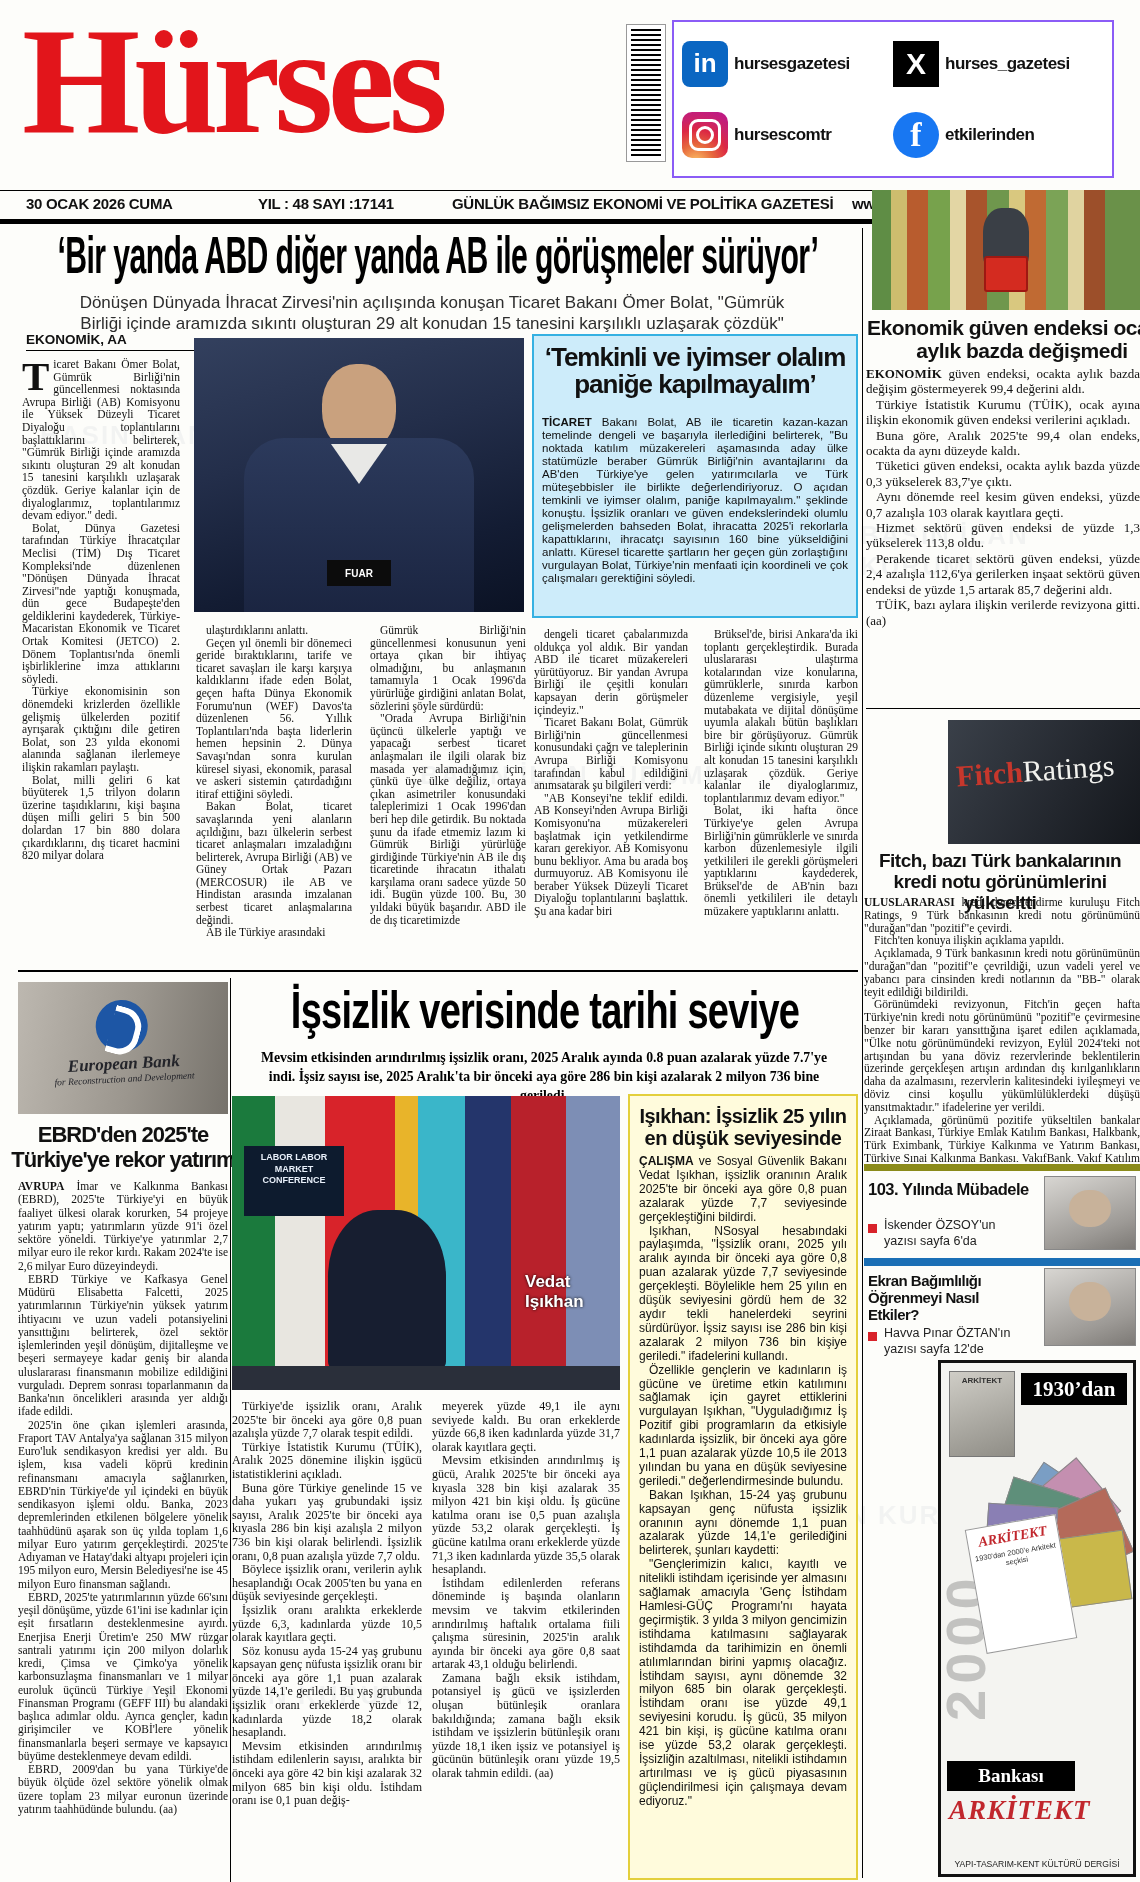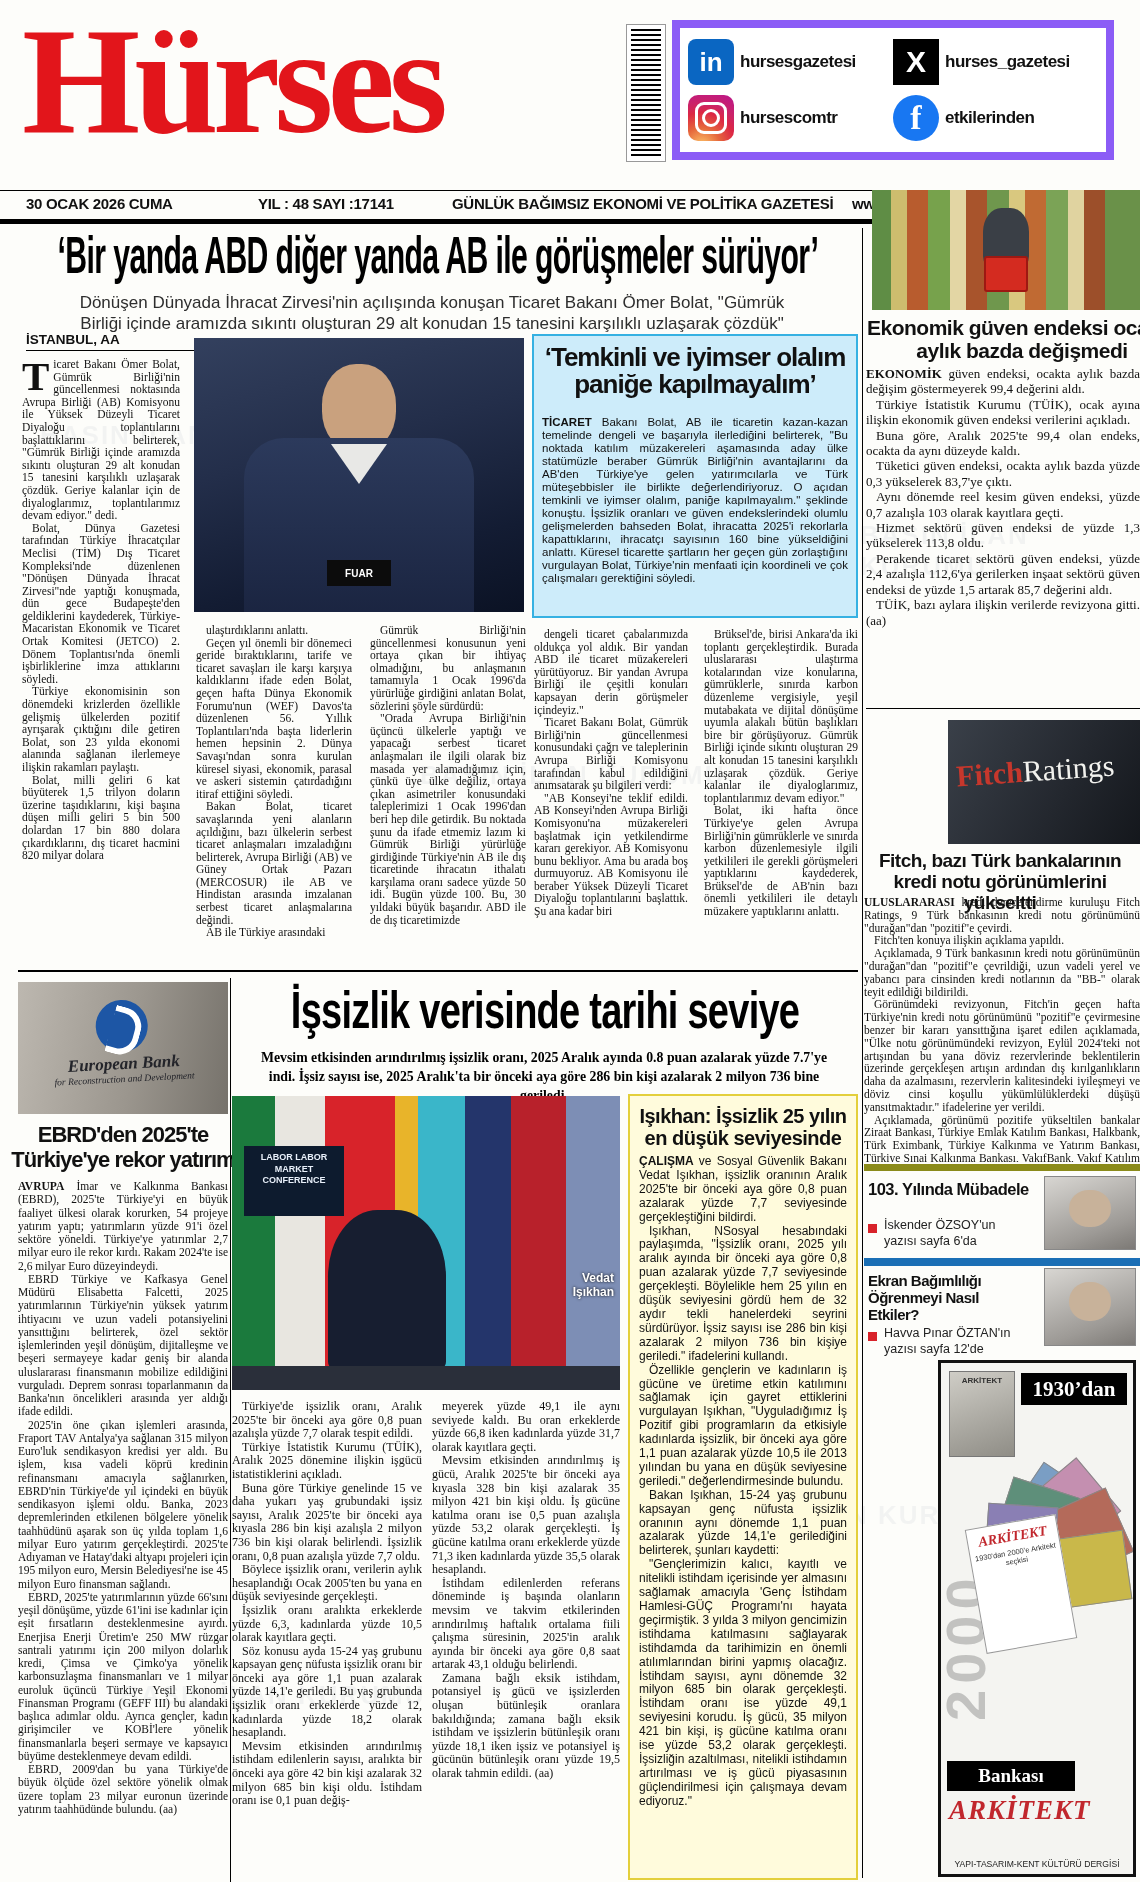--- a/index.html
+++ b/index.html
@@ -11,21 +11,21 @@
   .b{font-weight:bold}
   .ctr{text-align:center}
   .hr{position:absolute;background:#000}
   .wm{position:absolute;font-family:"Liberation Sans",sans-serif;font-weight:bold;color:#4a5a78;opacity:.055;font-size:26px;letter-spacing:2px;pointer-events:none}
 
   
   #logo{position:absolute;left:22px;top:-14px;font-family:"Liberation Serif",serif;font-weight:bold;
         font-size:152px;line-height:190px;color:#e2151b;letter-spacing:-6px}
   #barcode{position:absolute;left:626px;top:24px;width:40px;height:138px;border:1px solid #999;background:#fff;padding:4px}
   #barcode .bars{width:100%;height:100%;background:repeating-linear-gradient(to bottom,#000 0 2px,#fff 2px 5px)}
-  #socialbox{position:absolute;left:672px;top:20px;width:442px;height:140px;border:8px solid #8b5cf6;background:#fff;
+  #socialbox{position:absolute;left:672px;top:20px;width:442px;height:158px;border:2px solid #8b5cf6;background:#fff;
              display:grid;grid-template-columns:1fr 1fr;grid-template-rows:1fr 1fr;padding:6px 8px}
   .scell{display:flex;align-items:center;gap:6px}
   .sicon{width:46px;height:46px;flex:0 0 46px;display:flex;align-items:center;justify-content:center;color:#fff;font-weight:bold}
   .icon-li{background:#0a66c2;border-radius:8px;font-family:"Liberation Sans",sans-serif;font-size:26px}
   .icon-x{background:#000;font-family:"Liberation Sans",sans-serif;font-size:30px}
   .icon-fb{background:#1877f2;border-radius:50%;font-family:"Liberation Serif",serif;font-size:34px;line-height:46px}
   .icon-ig{position:relative;background:radial-gradient(circle at 30% 110%,#fdc468 0%,#e6683c 30%,#dc2743 55%,#cc2366 70%,#bc1888 95%);border-radius:10px}
   .icon-ig::before{content:"";position:absolute;inset:7px;border:3px solid #fff;border-radius:9px}
   .icon-ig::after{content:"";position:absolute;left:50%;top:50%;width:12px;height:12px;margin:-9px 0 0 -9px;border:3px solid #fff;border-radius:50%}
   .shandle{font-family:"Liberation Sans",sans-serif;font-weight:bold;font-size:17px;letter-spacing:-.5px}
@@ -66,22 +66,22 @@
   #ph-ebrd .l2{font-size:9.5px;font-style:italic}
   #ph-fitch{background:linear-gradient(120deg,#3a4049 0%,#23272e 60%,#14171c 100%)}
   #ph-fitch .brand{position:absolute;left:8px;top:34px;font-family:"Liberation Serif",serif;font-size:30px;transform:rotate(-4deg)}
   #ph-fitch .f1{color:#c6372c;font-weight:bold}
   #ph-fitch .f2{color:#f2f2ee}
   #ph-flags{background:linear-gradient(90deg,#1b7a3d 0 11%,#e8e6e0 11% 24%,#d8232a 24% 42%,#e8b42a 42% 48%,#3ab6c9 48% 60%,#24356b 60% 72%,#b8212b 72% 86%,#7d8eb5 86% 100%)}
   #ph-flags .screen{position:absolute;left:12px;top:50px;width:100px;height:70px;background:#0d1b2e;color:#e8f0fa;
                     font-family:"Liberation Sans",sans-serif;font-weight:bold;font-size:9px;line-height:1.3;padding:6px;text-align:center}
   #ph-flags .figure{position:absolute;left:96px;bottom:22px;width:118px;height:158px;background:#171e30;border-radius:42% 42% 4% 4%}
   #ph-flags .podium{position:absolute;left:0;right:0;bottom:0;height:24px;background:#2a2f3a}
-  #ph-flags .cap{position:absolute;right:6px;top:176px;width:72px;color:#fff;font-family:"Liberation Sans",sans-serif;
-                 font-weight:bold;font-size:12px;line-height:1.15;text-align:right;text-shadow:0 0 3px #000}
+  #ph-flags .cap{position:absolute;right:23px;top:176px;width:72px;color:#fff;font-family:"Liberation Sans",sans-serif;
+                 font-weight:bold;font-size:17px;line-height:1.15;text-shadow:0 0 3px #000}
   .portrait{background:linear-gradient(160deg,#d8d6d2,#9d9a96 70%,#7c7975);border:1px solid #888}
   .portrait::after{content:"";display:block;width:46%;height:52%;margin:14% auto 0;background:#c8b29a;border-radius:48%}
 
   
   #box-temkinli{position:absolute;left:532px;top:334px;width:326px;height:284px;background:#cdecfa;border:2.5px solid #36b1e2;padding:8px;overflow:hidden}
   #box-temkinli .t{font-family:"Liberation Sans",sans-serif;font-weight:bold;font-size:26px;line-height:27px;text-align:center;letter-spacing:-1px}
   #box-temkinli .bd{font-family:"Liberation Sans",sans-serif;font-size:11.5px;line-height:13px;text-align:justify;margin-top:18px}
   #box-isikhan{position:absolute;left:628px;top:1094px;width:230px;height:786px;background:#fffbdc;border:2px solid #e3cf3c;padding:9px;overflow:hidden}
   #box-isikhan .t{font-family:"Liberation Sans",sans-serif;font-weight:bold;font-size:20px;line-height:22px;text-align:center;letter-spacing:-.5px}
   #box-isikhan .bd{font-family:"Liberation Sans",sans-serif;font-size:12px;line-height:13.9px;text-align:justify;margin-top:6px}
@@ -150,21 +150,21 @@
   <div class="dl" style="left:258px">YIL : 48 SAYI :17141</div>
   <div class="dl" style="left:452px">GÜNLÜK BAĞIMSIZ EKONOMİ VE POLİTİKA GAZETESİ</div>
   <div class="dl" style="left:852px">www.hurses.com.tr</div>
   <div class="dl" style="left:1036px">Fiyatı: 7 TL</div>
   <div class="hr" style="left:0;top:219px;width:1140px;height:5px"></div>
 
   <div class="abs" style="left:20px;top:226px;width:836px;height:60px;overflow:visible">
     <div class="hl sx58" style="font-size:52px;line-height:58px;letter-spacing:-1px">‘Bir yanda ABD diğer yanda AB ile görüşmeler sürüyor’</div>
   </div>
   <div class="abs sans ctr" style="left:60px;top:292px;width:744px;font-size:17px;line-height:21px;color:#2e2e2e">Dönüşen Dünyada İhracat Zirvesi'nin açılışında konuşan Ticaret Bakanı Ömer Bolat, "Gümrük Birliği içinde aramızda sıkıntı oluşturan 29 alt konudan 15 tanesini karşılıklı uzlaşarak çözdük" dedi.</div>
-  <div class="abs sans b" style="left:26px;top:332px;font-size:13.5px">İSTANBUL, AA</div>
+  <div class="abs sans b" style="left:26px;top:332px;font-size:13.5px">EKONOMİK, AA</div>
   <div class="hr" style="left:26px;top:350px;width:496px;height:1px"></div>
 
   <div class="col lead-cols" style="left:22px;top:358px;width:158px;height:590px">
     <p class="p-first"><span class="dropcap">T</span><span>icaret Bakanı Ömer Bolat, Gümrük Birliği'nin güncellenmesi noktasında Avrupa Birliği (AB) Komisyonu ile Yüksek Düzeyli Ticaret Diyaloğu toplantılarını başlattıklarını belirterek, "Gümrük Birliği içinde aramızda sıkıntı oluşturan 29 alt konudan 15 tanesini karşılıklı uzlaşarak çözdük. Geriye kalanlar için de diyaloglarımız, toplantılarımız devam ediyor." dedi.</span></p>
     <p class="jp">Bolat, Dünya Gazetesi tarafından Türkiye İhracatçılar Meclisi (TİM) Dış Ticaret Kompleksi'nde düzenlenen "Dönüşen Dünyada İhracat Zirvesi"nde yaptığı konuşmada, dün gece Budapeşte'den geldiklerini kaydederek, Türkiye-Macaristan Ekonomik ve Ticaret Ortak Komitesi (JETCO) 2. Dönem Toplantısı'nda önemli işbirliklerine imza attıklarını söyledi.</p>
       <p class="jp">Türkiye ekonomisinin son dönemdeki krizlerden özellikle gelişmiş ülkelerden pozitif ayrışarak çıktığını dile getiren Bolat, son 23 yılda ekonomi alanında sağlanan ilerlemeye ilişkin rakamları paylaştı.</p>
       <p class="jp">Bolat, milli geliri 6 kat büyüterek 1,5 trilyon doların üzerine taşıdıklarını, kişi başına düşen milli geliri 5 bin 500 dolardan 17 bin 880 dolara çıkardıklarını, dış ticaret hacmini 820 milyar dolara</p>
   </div>
 
   <div class="photo" id="ph-bolat" style="left:194px;top:338px;width:330px;height:274px">

